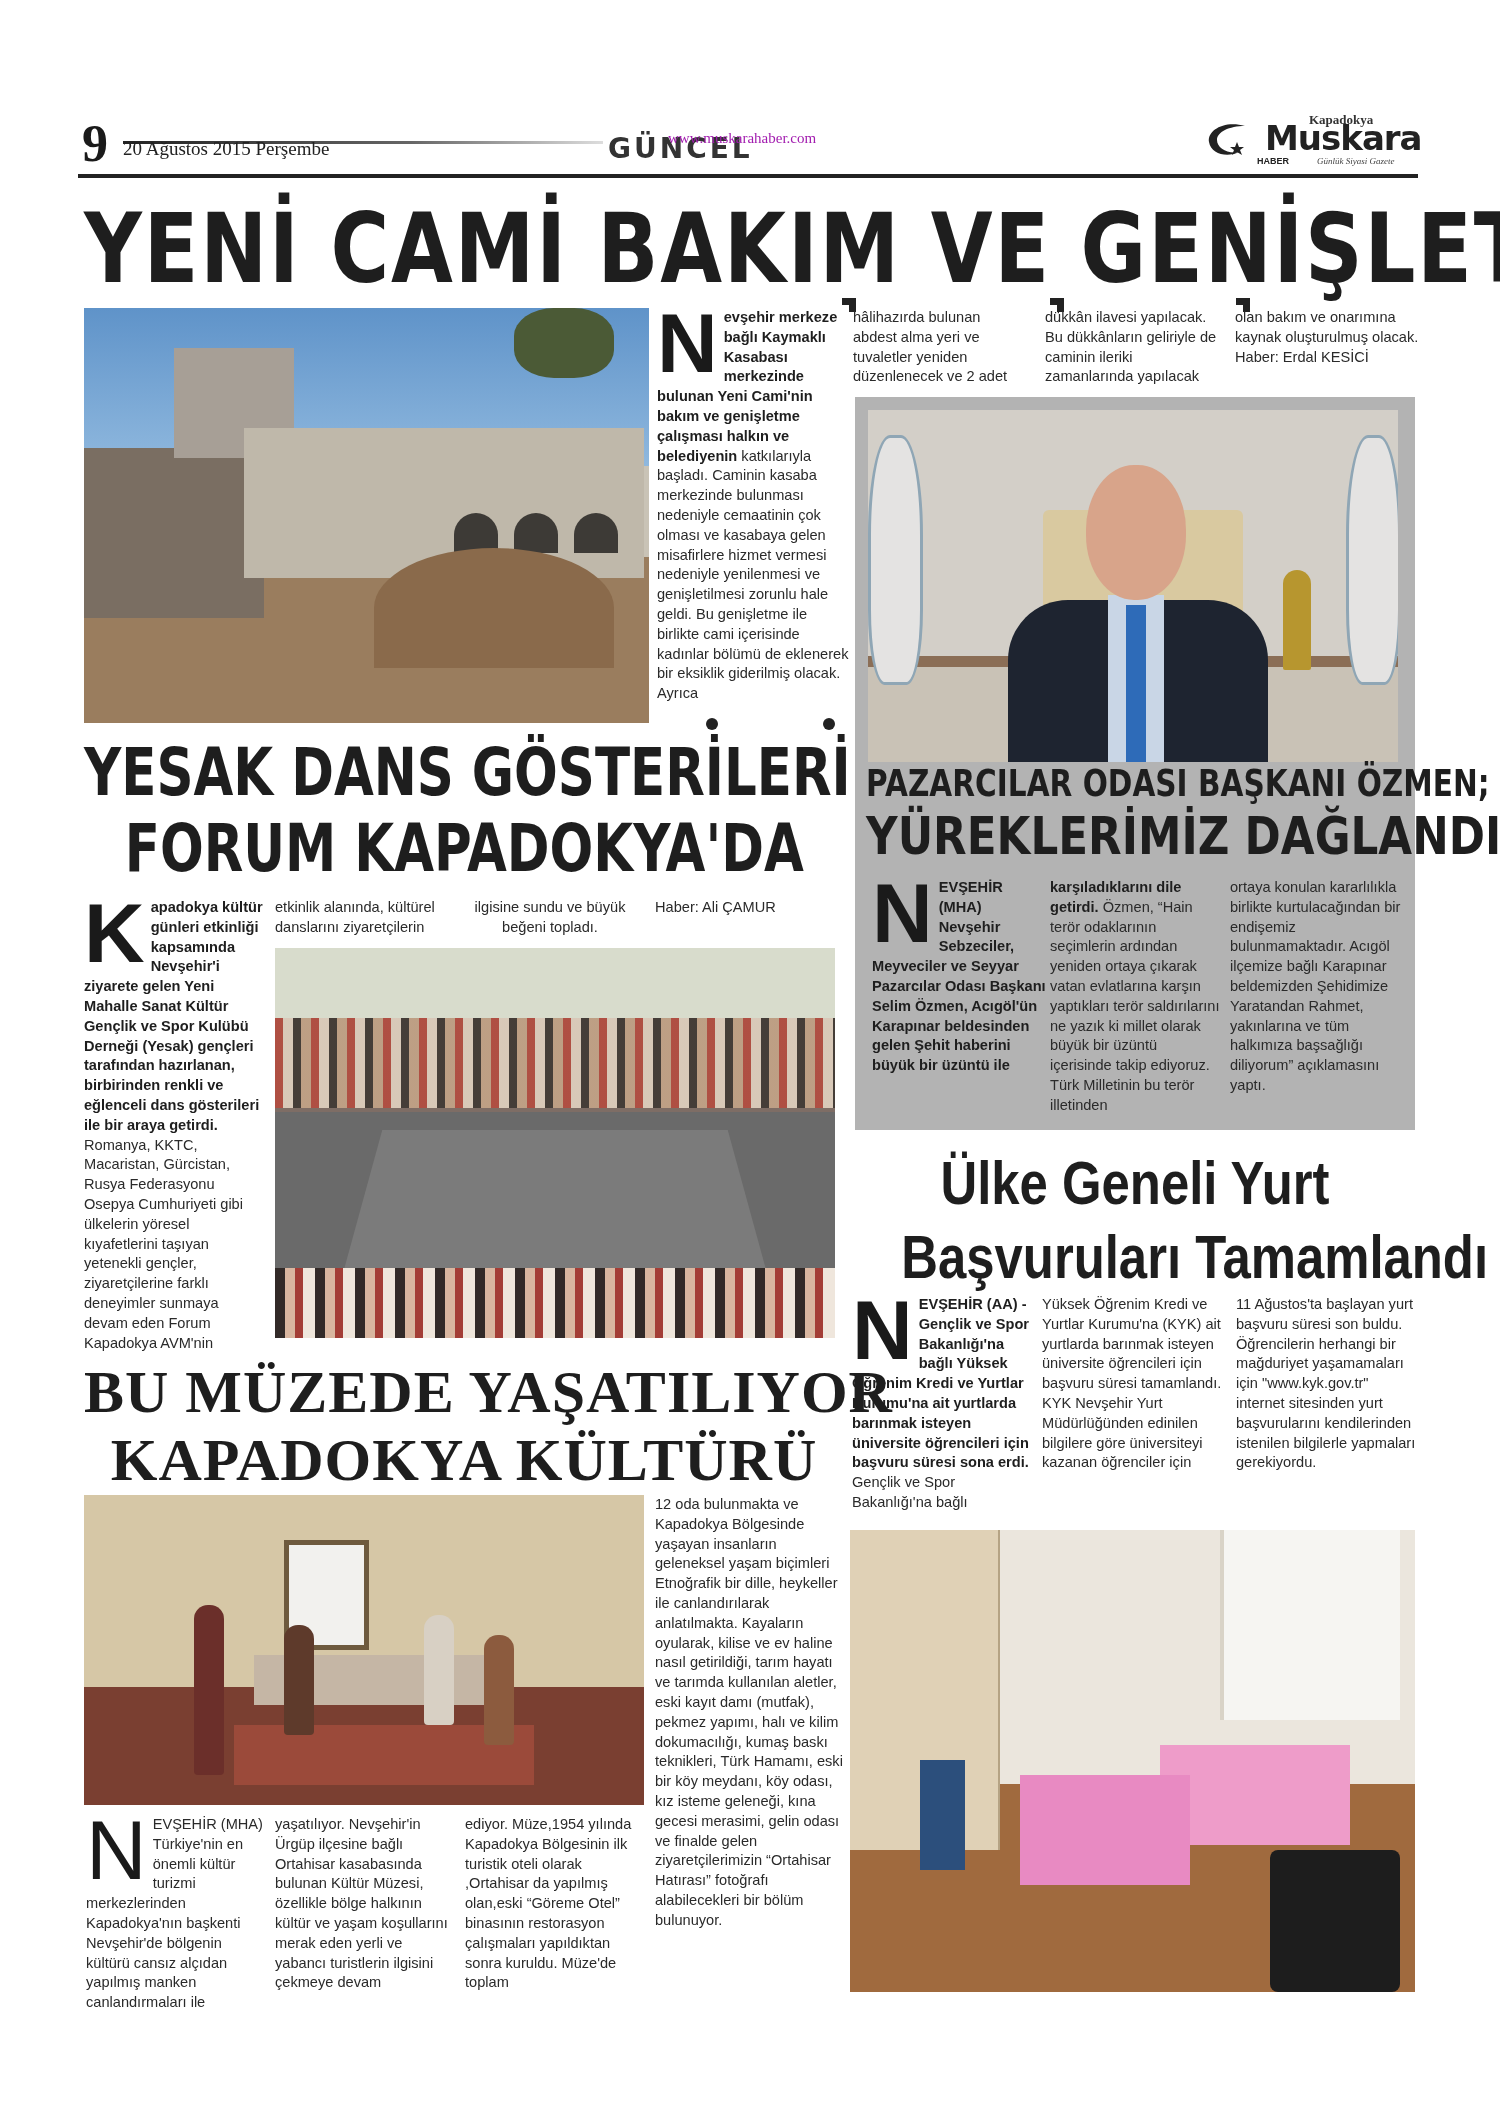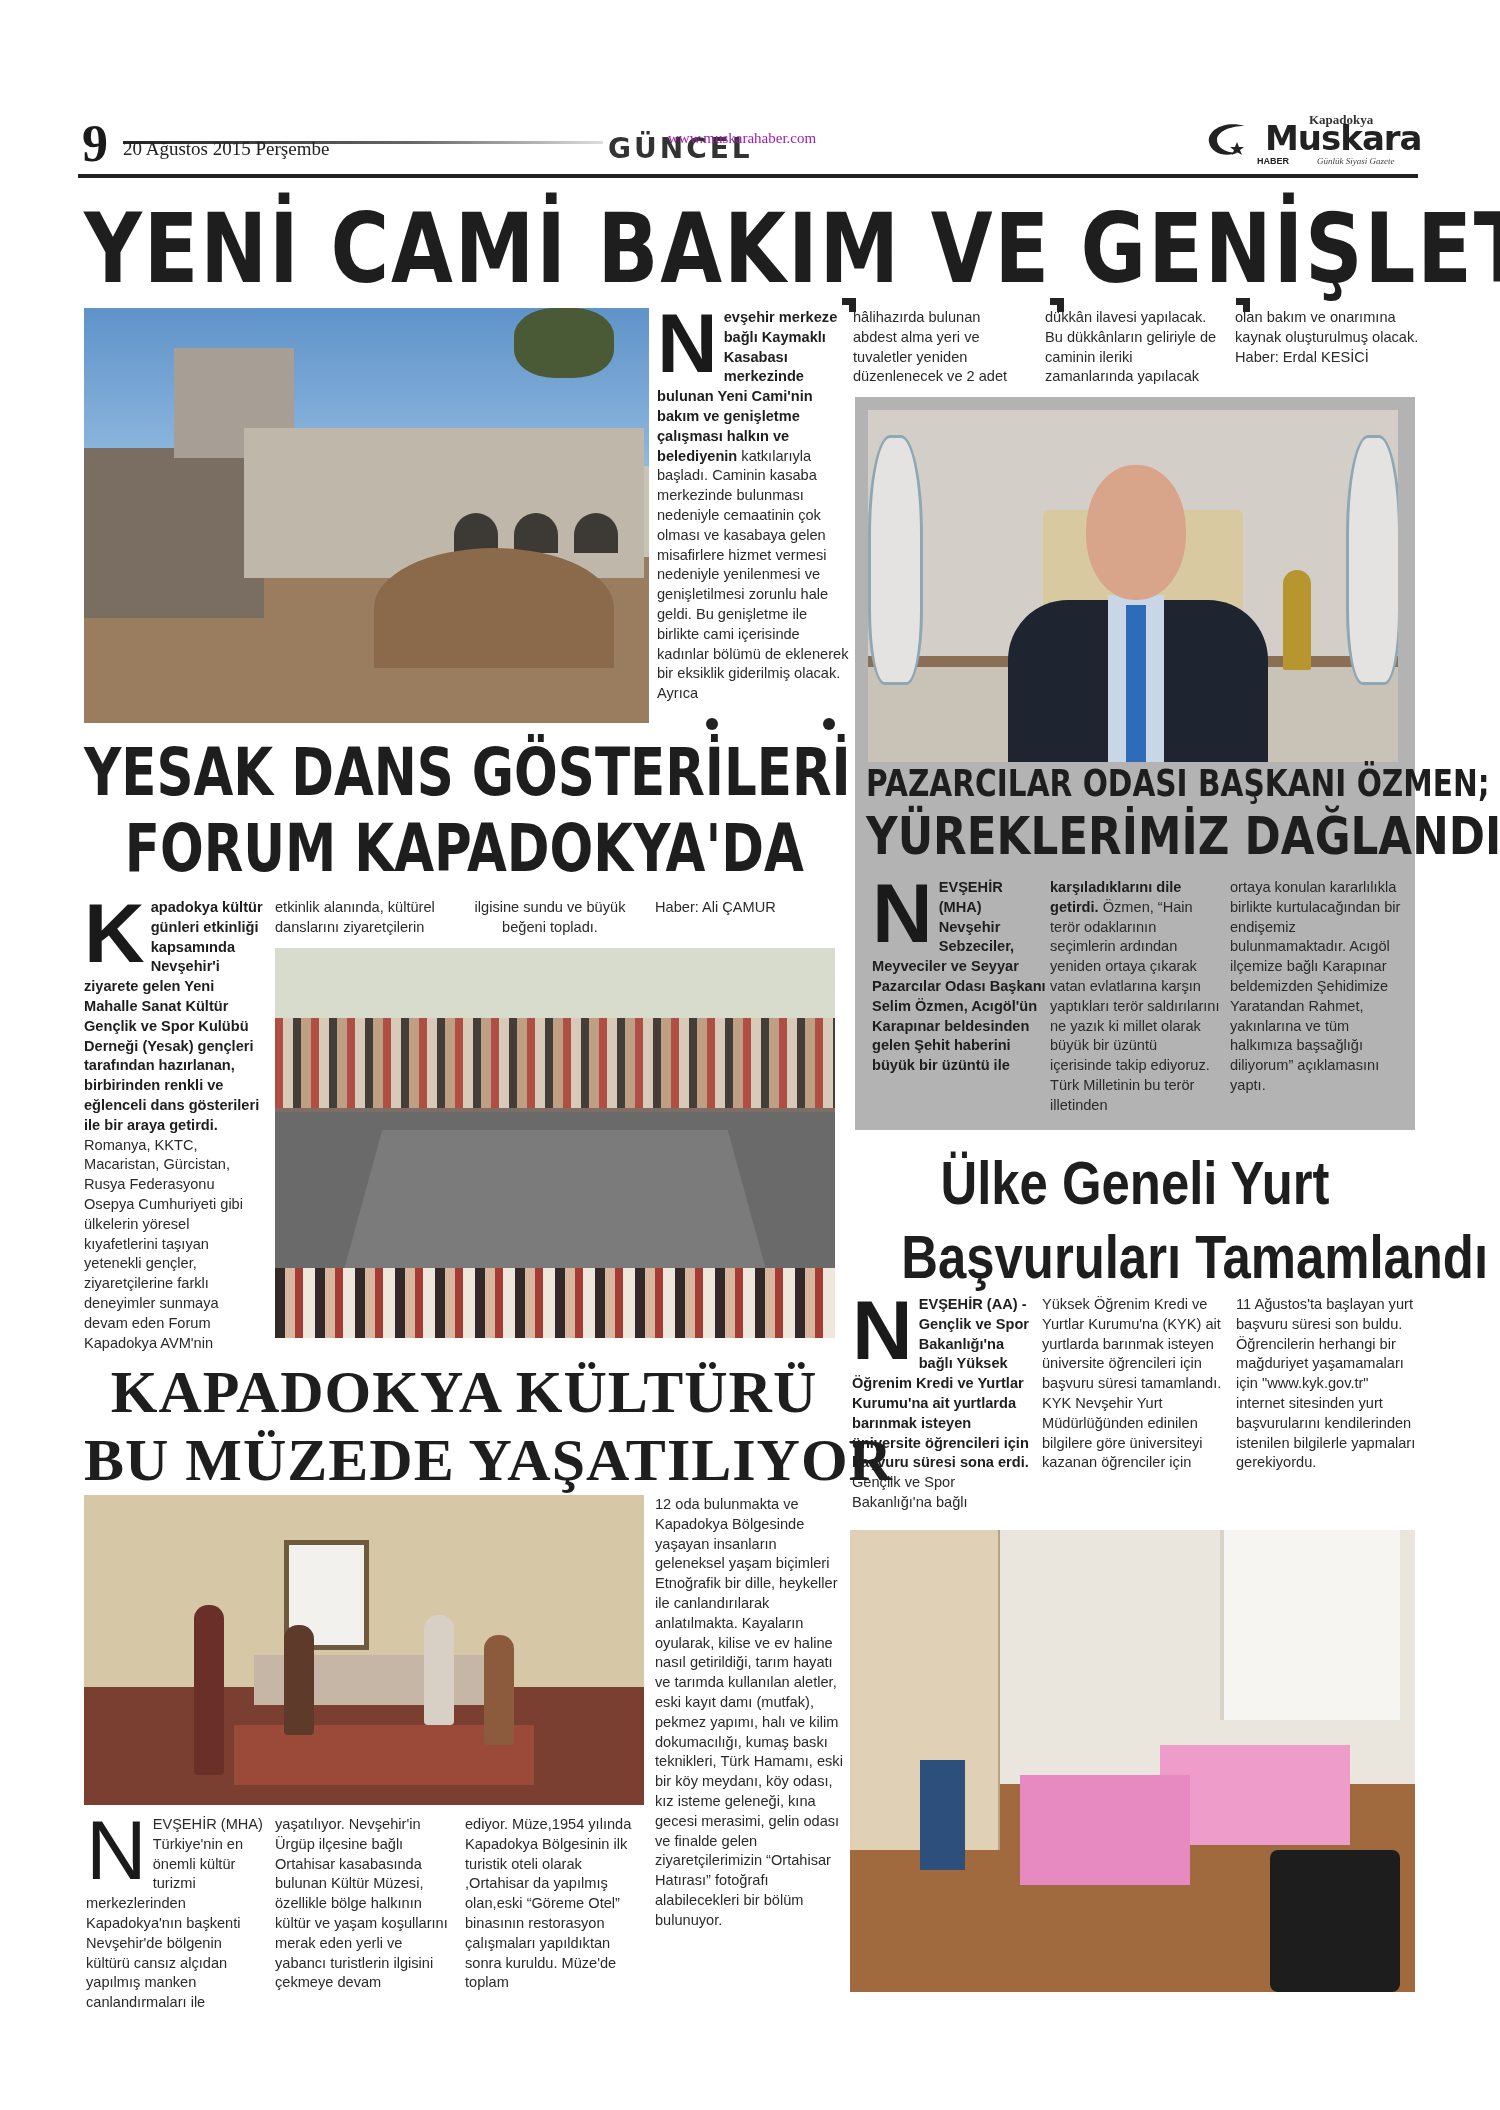--- a/index.html
+++ b/index.html
@@ -185,22 +185,22 @@
 <div class="abs photo ph-dorm">
   <div class="window"></div>
     <div class="wardrobe"></div>
     <div class="chair"></div>
   <div class="bed2"></div>
     <div class="bed1"></div>
     <div class="rchair"></div>
 </div>
 
 <div class="abs hl hl-kapa">
+  <div>BU MÜZEDE YAŞATILIYOR</div>
   <div>KAPADOKYA KÜLTÜRÜ</div>
-  <div>BU MÜZEDE YAŞATILIYOR</div>
 </div>
 
 <div class="abs photo ph-museum">
   <div class="window"></div>
     <div class="sofa"></div>
     <div class="rug"></div>
   <div class="fig" style="left:110px; top:110px; height:170px; background:#6b2f2a;"></div>
   <div class="fig" style="left:200px; top:130px;"></div>
   <div class="fig" style="left:340px; top:120px; background:#d8d0c4;"></div>
   <div class="fig" style="left:400px; top:140px; background:#8c5b3e;"></div>

